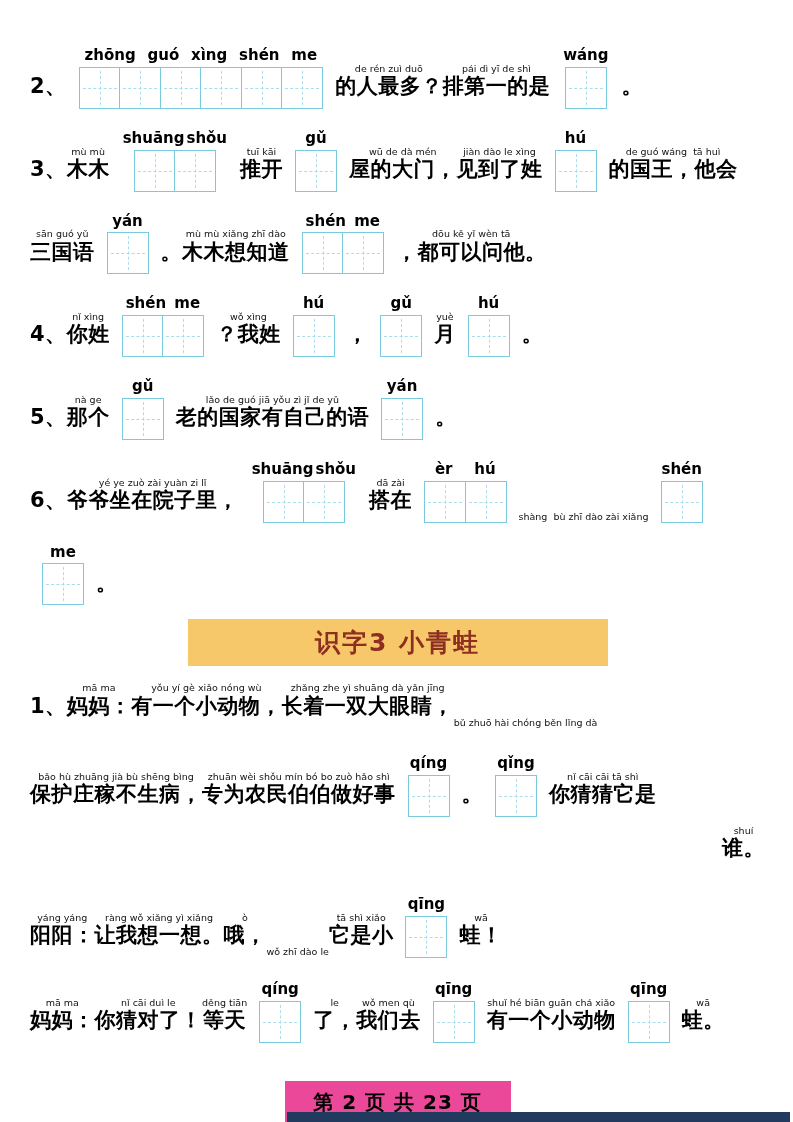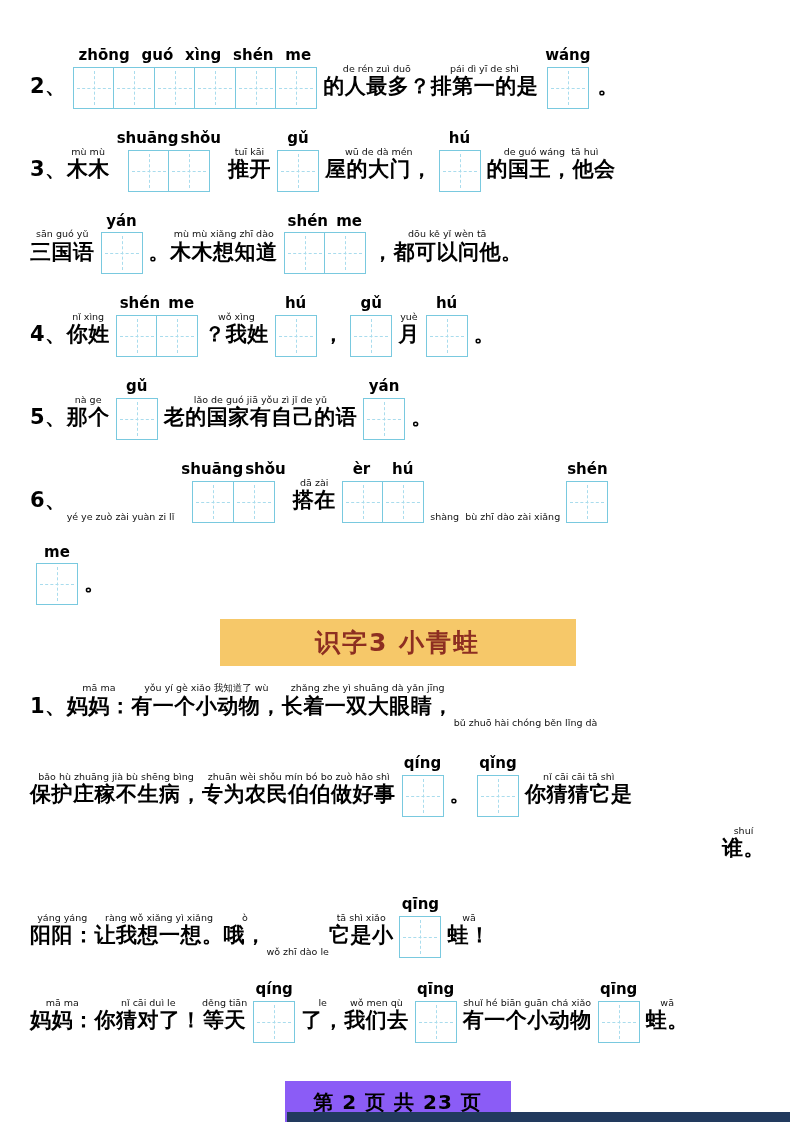--- a/index.html
+++ b/index.html
@@ -20,37 +20,37 @@
   .part2 .exline:nth-child(4) { margin-bottom: 22px; }
   .part2 .exline:nth-child(5) { margin-bottom: 0; }
   .part1 .exline:nth-child(7) { margin-bottom: 0; }
 
   .hz { font-size: 21px; font-weight: 600; line-height: 1.22; letter-spacing: 0.5px; }
   .plain { padding-bottom: 9px; }
   .seg-ruby { display: inline-flex; flex-direction: column; align-items: center; }
   .seg-ruby .hz { padding-bottom: 9px; }
   .py-small { font-size: 9.5px; line-height: 1.2; white-space: pre; color: #111; }
 
-  .seg-boxes { display: inline-flex; flex-direction: column; align-items: center; margin: 0 6px; }
+  .seg-boxes { display: inline-flex; flex-direction: column; align-items: center; margin: 0 12px; }
   .py-box { display: flex; justify-content: space-around; align-items: flex-end; width: 100%;
             font-size: 15px; font-weight: 700; line-height: 1.25; margin-bottom: 2px; }
   .py-box span { padding: 0 1px; }
   .boxrow { display: inline-flex; }
   .gridbox { width: 42px; height: 42px; border: 1.5px solid #79c9df; background: #fff; position: relative; }
   .gridbox + .gridbox { margin-left: -1.5px; }
   .gridbox::before { content: ""; position: absolute; left: 3px; right: 3px; top: 50%;
                      border-top: 1px dashed #a9dced; }
   .gridbox::after  { content: ""; position: absolute; top: 3px; bottom: 3px; left: 50%;
                      border-left: 1px dashed #a9dced; }
 
-  .section-header { width: 356px; margin: 14px auto 16px auto; background: #f6c869;
+  .section-header { width: 420px; margin: 14px auto 16px auto; background: #f6c869;
                     text-align: center; padding: 7px 0; }
   .section-header span { font-size: 25px; font-weight: 700; color: #8d2e21; letter-spacing: 2px; }
 
-  .page-footer { width: 226px; margin: 38px auto 0 auto; background: #8b5cf6;
+  .page-footer { width: 226px; margin: 38px auto 0 auto; background: #ec4899;
                  text-align: center; padding: 8px 0; }
   .page-footer span { font-size: 20px; font-weight: 700; color: #000; letter-spacing: 1px; }
 
   .bottom-bar { position: absolute; bottom: 0; left: 287px; right: 3px; height: 10px;
                 background: #223a5e; }
 </style>
 </head>
 <body>
 
 <div class="content">
@@ -117,20 +117,24 @@
             <span>gǔ</span>
           </span>
           <span class="boxrow">
             <span class="gridbox"></span>
           </span>
         </span>
         <span class="seg-ruby">
           <span class="py-small">wū de dà mén</span>
           <span class="hz">屋的大门，</span>
         </span>
+        <span class="seg-ruby">
+          <span class="py-small">jiàn dào le xìng</span>
+          <span class="hz">见到了姓</span>
+        </span>
         <span class="seg-boxes">
           <span class="py-box">
             <span>hú</span>
           </span>
           <span class="boxrow">
             <span class="gridbox"></span>
           </span>
         </span>
         <span class="seg-ruby">
           <span class="py-small">de guó wáng  tā huì</span>
@@ -246,20 +250,21 @@
           <span class="boxrow">
             <span class="gridbox"></span>
           </span>
         </span>
         <span class="hz plain">。</span>
       </div>
       <div class="exline">
         <span class="hz plain">6、</span>
         <span class="seg-ruby">
           <span class="py-small">yé ye zuò zài yuàn zi lǐ</span>
+          <span class="hz">爷爷坐在院子里，</span>
         </span>
         <span class="seg-boxes">
           <span class="py-box">
             <span>shuāng</span>
             <span>shǒu</span>
           </span>
           <span class="boxrow">
             <span class="gridbox"></span>
             <span class="gridbox"></span>
           </span>
@@ -308,21 +313,21 @@
   </div>
 
   <div class="part2">
       <div class="exline">
         <span class="hz plain">1、</span>
         <span class="seg-ruby">
           <span class="py-small">mā ma</span>
           <span class="hz">妈妈：</span>
         </span>
         <span class="seg-ruby">
-          <span class="py-small">yǒu yí gè xiǎo 我知道了 wù</span>
+          <span class="py-small">yǒu yí gè xiǎo nóng wù</span>
           <span class="hz">有一个小动物，</span>
         </span>
         <span class="seg-ruby">
           <span class="py-small">zhǎng zhe yì shuāng dà yǎn jīng</span>
           <span class="hz">长着一双大眼睛，</span>
         </span>
         <span class="seg-ruby">
           <span class="py-small">bǔ zhuō hài chóng běn lǐng dà</span>
         </span>
       </div>

